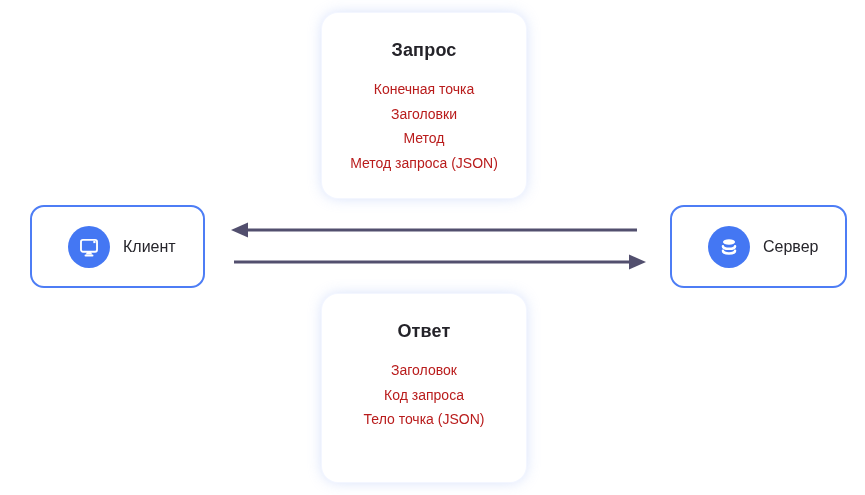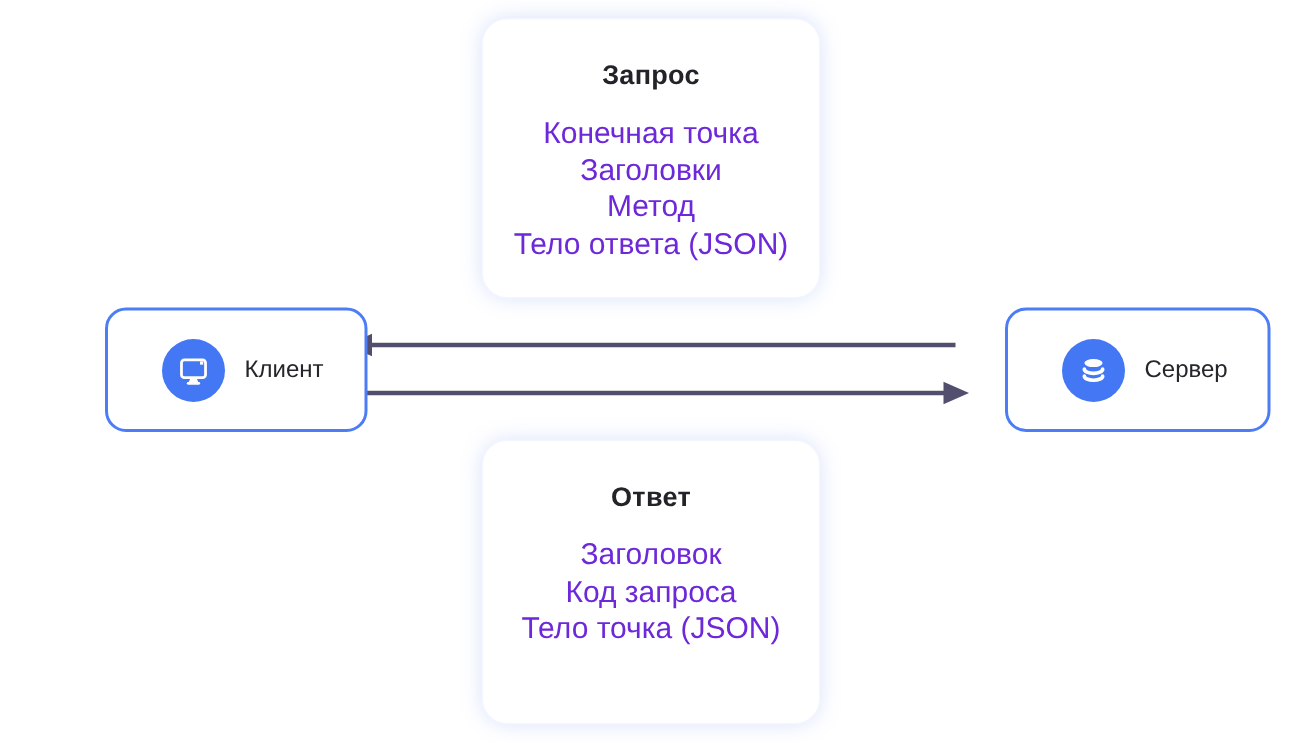--- a/index.html
+++ b/index.html
@@ -12,60 +12,60 @@
     width: 865px;
     height: 495px;
     background: #ffffff;
     font-family: "Liberation Sans", sans-serif;
     overflow: hidden;
   }
 
   
   .info-card {
     position: absolute;
-    width: 224px;
+    width: 204px;
     background: #ffffff;
     border-radius: 16px;
     box-shadow: 0 0 0 1px #f3f6ff, 0 0 14px rgba(160, 185, 245, 0.45);
     text-align: center;
     box-sizing: border-box;
   }
   .request-card  { left: 322px; top: 13px;  height: 185px; }
   .response-card { left: 322px; top: 294px; height: 188px; }
 
   .card-title {
     margin-top: 25px;
     font-size: 18px;
     line-height: 24px;
     font-weight: 700;
     color: #242329;
     letter-spacing: 0.2px;
   }
   .card-items { margin-top: 15px; }
   .card-item {
-    font-size: 20px;
+    font-size: 14px;
     line-height: 24.5px;
-    color: #6d28d9;
+    color: #b91c1c;
   }
 
   
   .node {
     position: absolute;
     top: 205px;
     height: 83px;
     background: #ffffff;
     border: 2px solid #4d7df5;
     border-radius: 14px;
     box-sizing: border-box;
     display: flex;
     align-items: center;
     padding-left: 36px;
     gap: 13px;
   }
-  .client-node { left: 30px;  width: 175px; margin-left: 40px; }
+  .client-node { left: 30px;  width: 175px; }
   .server-node { left: 670px; width: 177px; }
 
   .icon-circle {
     width: 42px;
     height: 42px;
     border-radius: 50%;
     background: #4477f3;
     display: flex;
     align-items: center;
     justify-content: center;
@@ -87,21 +87,21 @@
 <body>
 
 <div class="canvas">
 
   <div class="info-card request-card">
     <div class="card-title">Запрос</div>
     <div class="card-items">
       <div class="card-item">Конечная точка</div>
       <div class="card-item">Заголовки</div>
       <div class="card-item">Метод</div>
-      <div class="card-item">Тело ответа (JSON)</div>
+      <div class="card-item">Метод запроса (JSON)</div>
     </div>
   </div>
 
   <svg class="arrow arrow-top" width="410" height="18" viewBox="0 0 410 18" aria-hidden="true">
     <line x1="16" y1="9" x2="406" y2="9" stroke="#524f6e" stroke-width="3"></line>
     <polygon points="0,9 17,1.5 17,16.5" fill="#524f6e"></polygon>
   </svg>
 
   <svg class="arrow arrow-bottom" width="412" height="18" viewBox="0 0 412 18" aria-hidden="true">
     <line x1="0" y1="9" x2="396" y2="9" stroke="#524f6e" stroke-width="3"></line>

